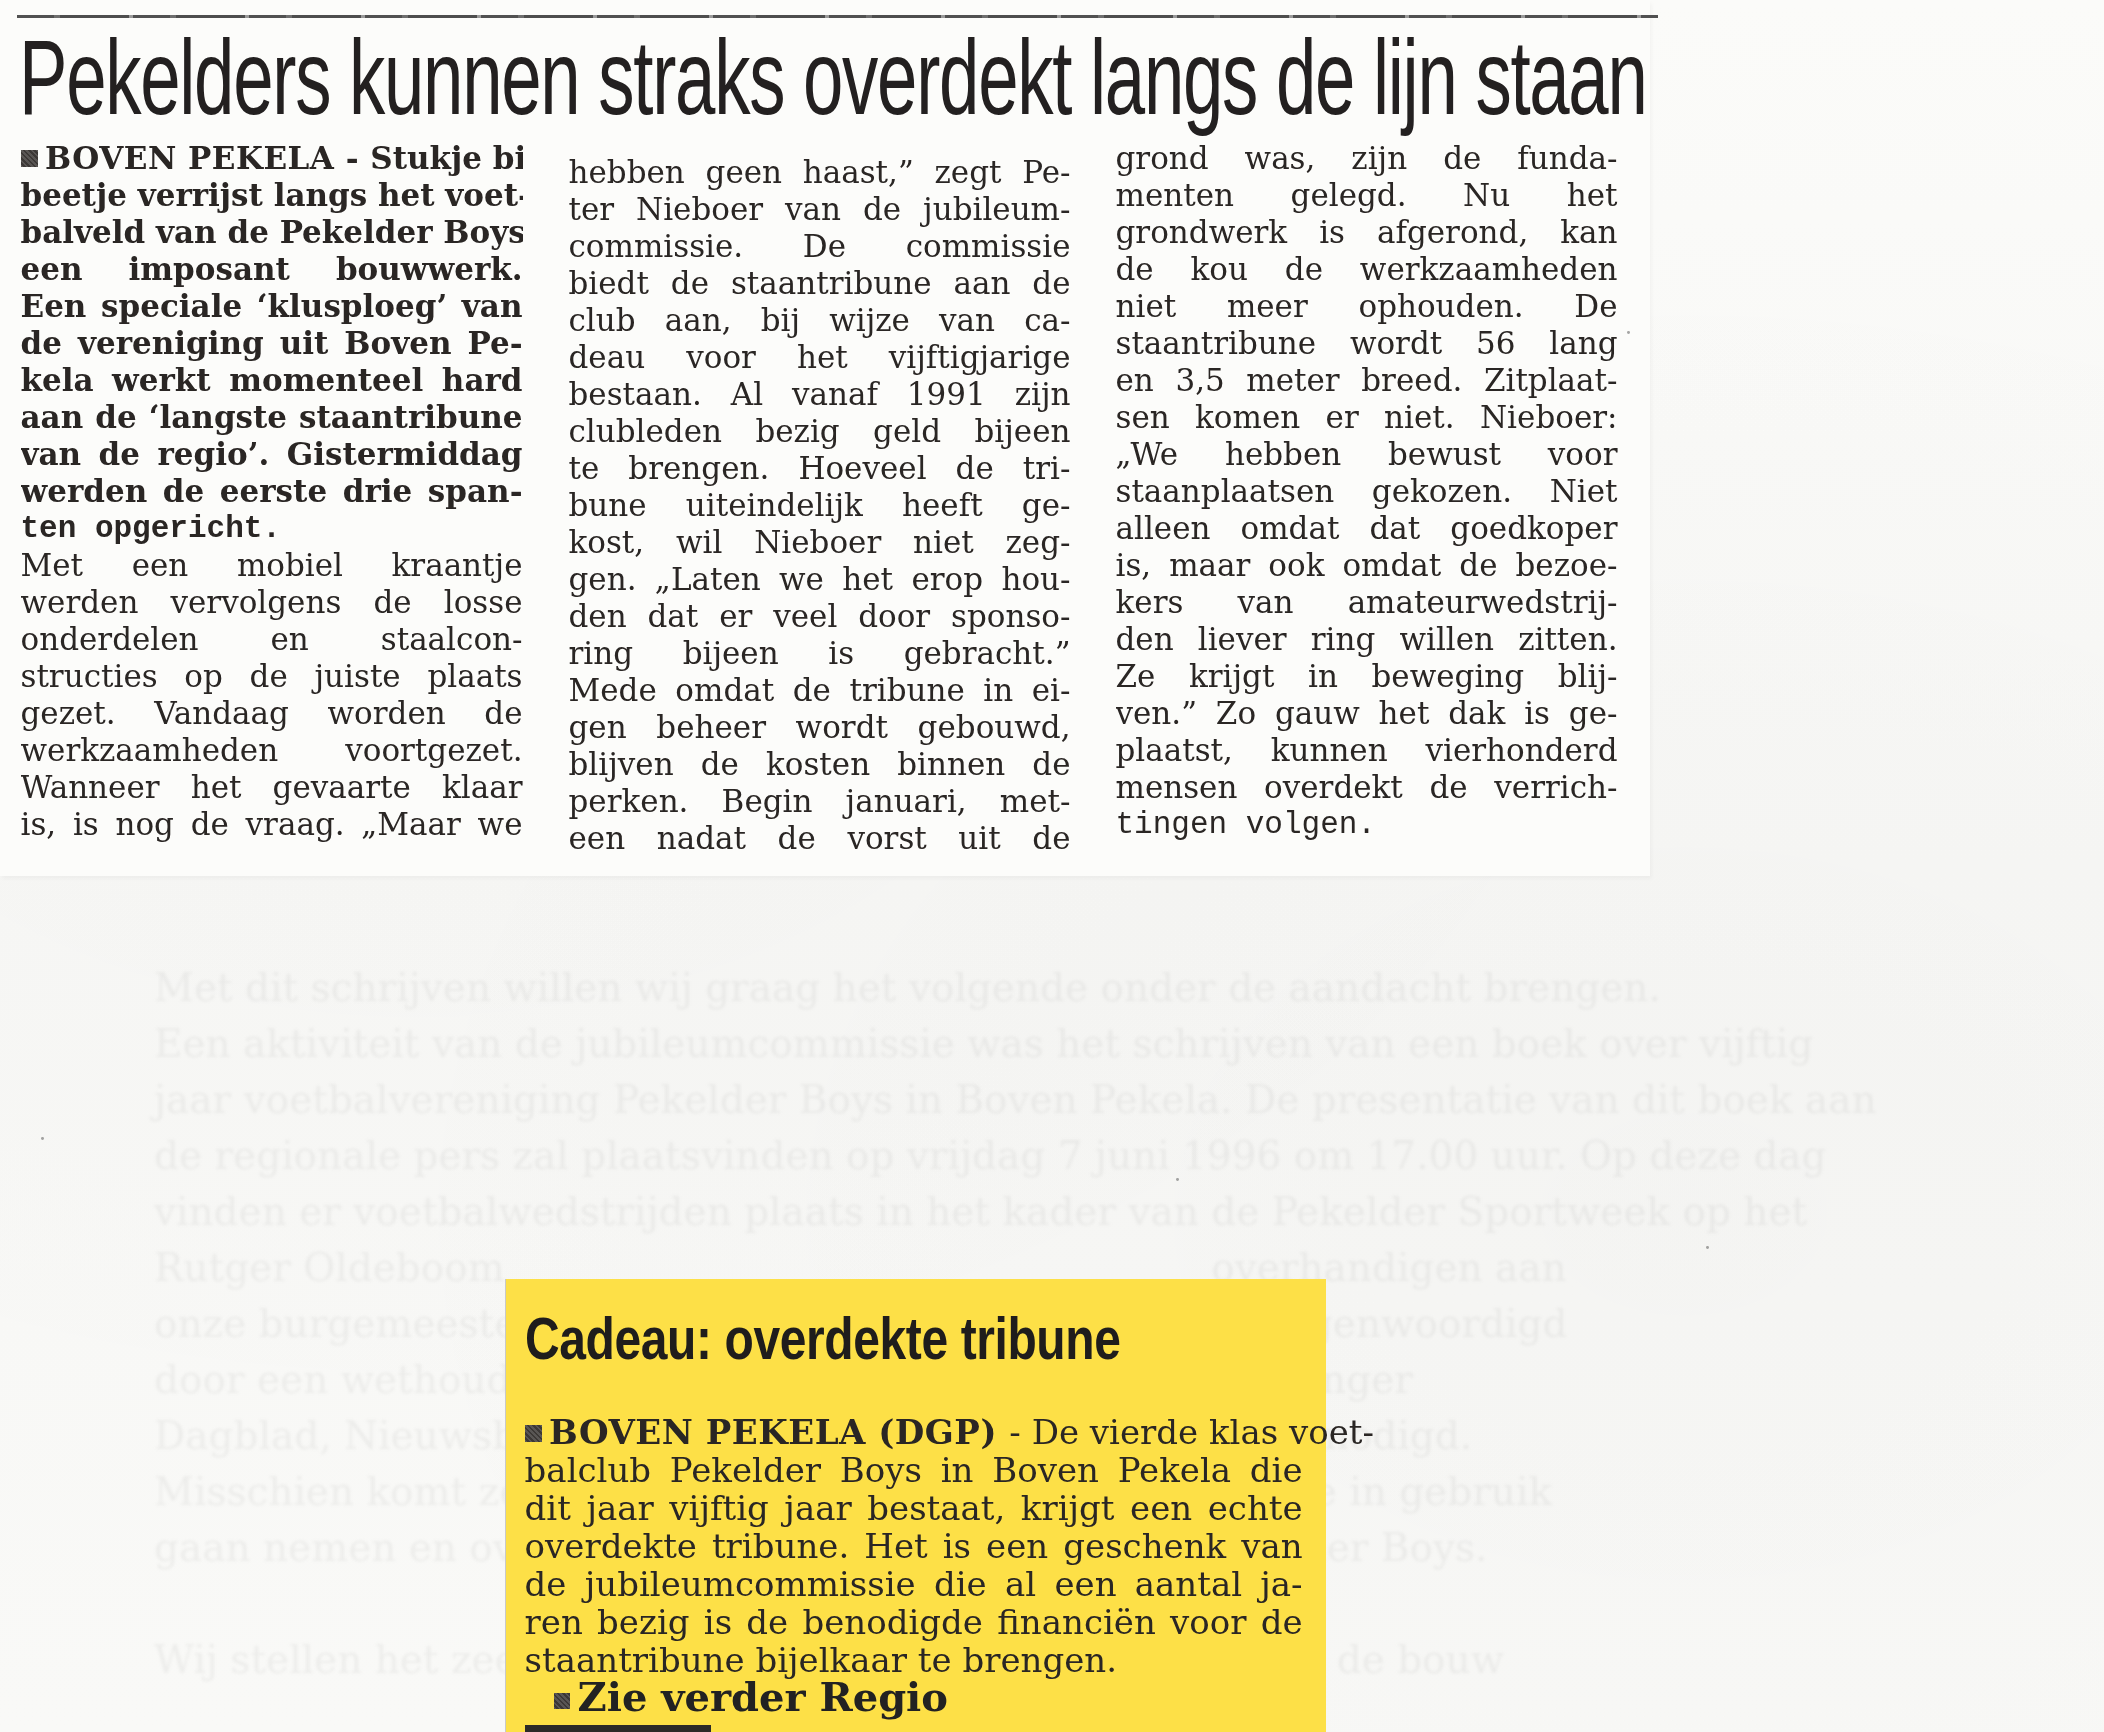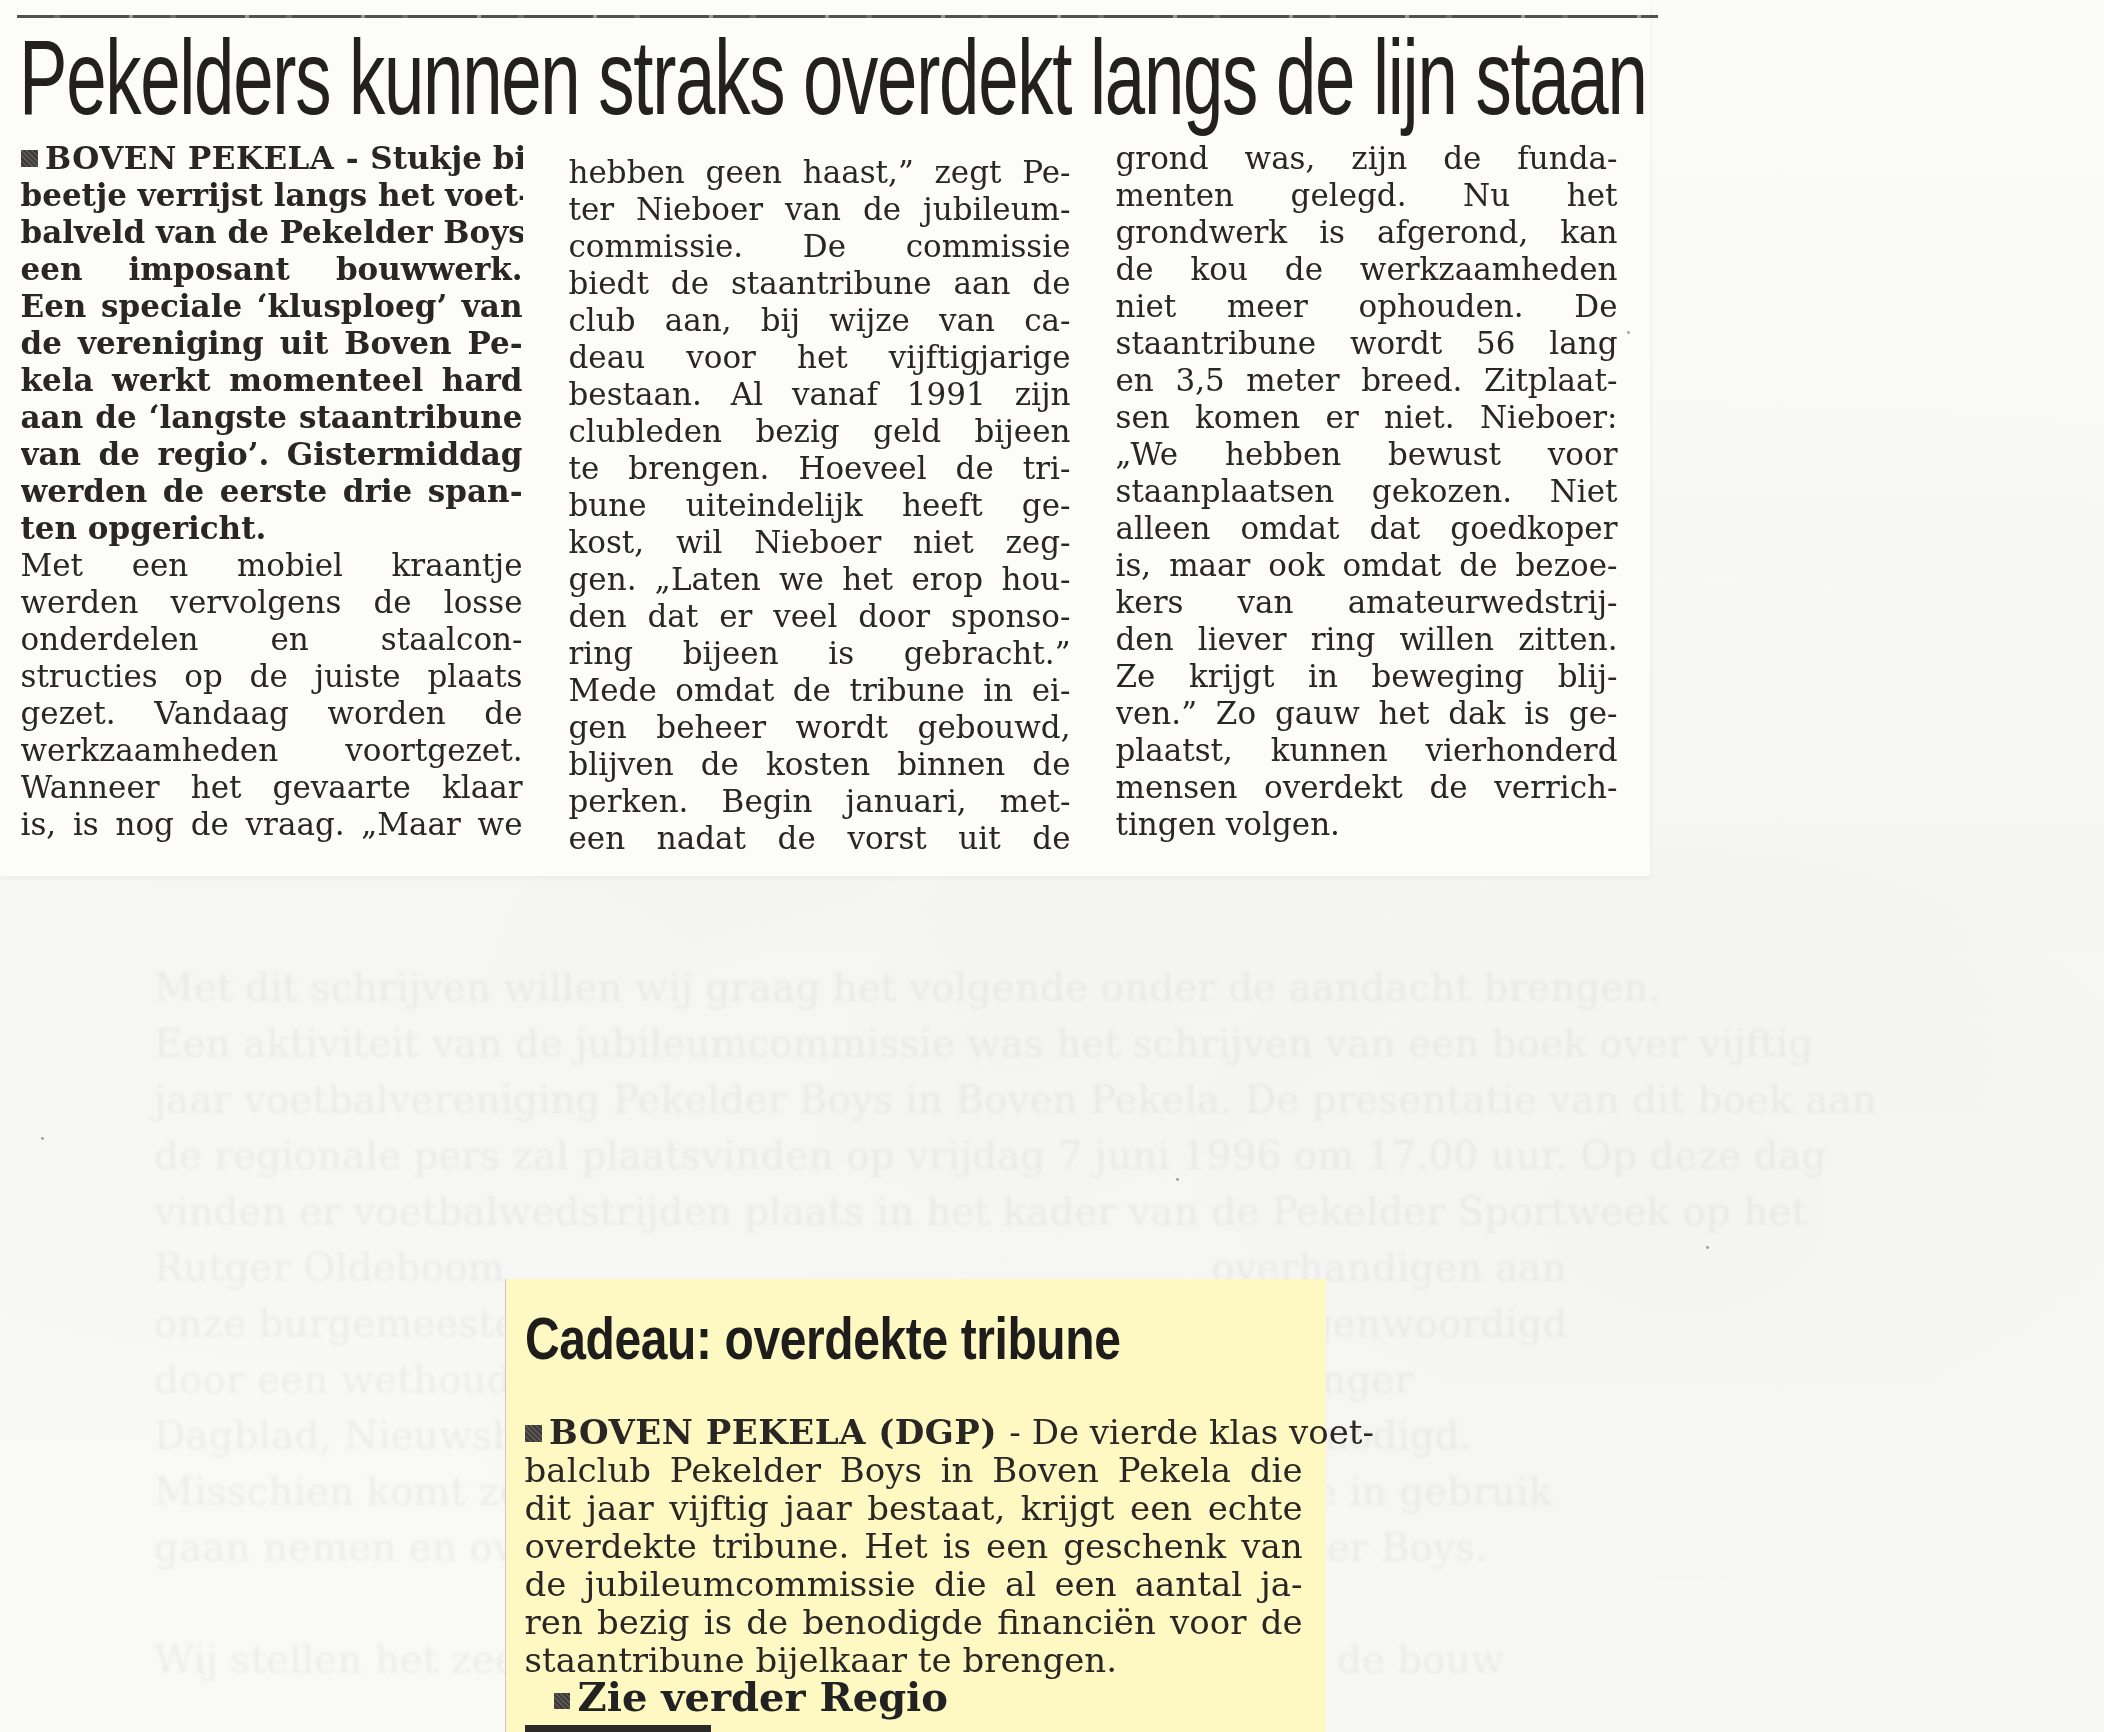--- a/index.html
+++ b/index.html
@@ -78,20 +78,21 @@
     .col .line {
       display: block;
       white-space: nowrap;
       text-align: justify;
       text-align-last: justify;
       overflow: hidden;
       height: 37px;
     }
     .col .line.last {
       text-align-last: left;
+      font-family: Liberation Mono, monospace;
     }
     .col1 { left: 0; }
     .col2 { left: 548px; margin-top: 14px; }
     .col3 { left: 1095px; }
     .bold { font-weight: bold; }
     .dateline {
       font-variant: small-caps;
       font-weight: bold;
       letter-spacing: 0.5px;
     }
@@ -116,21 +117,21 @@
       filter: blur(1.4px);
       white-space: nowrap;
       pointer-events: none;
     }
     .sub-article {
       position: absolute;
       left: 505px;
       top: 1279px;
       width: 820px;
       height: 453px;
-      background: #fef9c3;
+      background: #fde047;
       border-left: 1.9px solid #c9c9c6;
       text-decoration: underline;
     }
     .sub-headline {
       position: absolute;
       left: 18.6px;
       top: 26px;
       margin: 0;
       font-family: "Liberation Sans", "DejaVu Sans", sans-serif;
       font-weight: bold;

